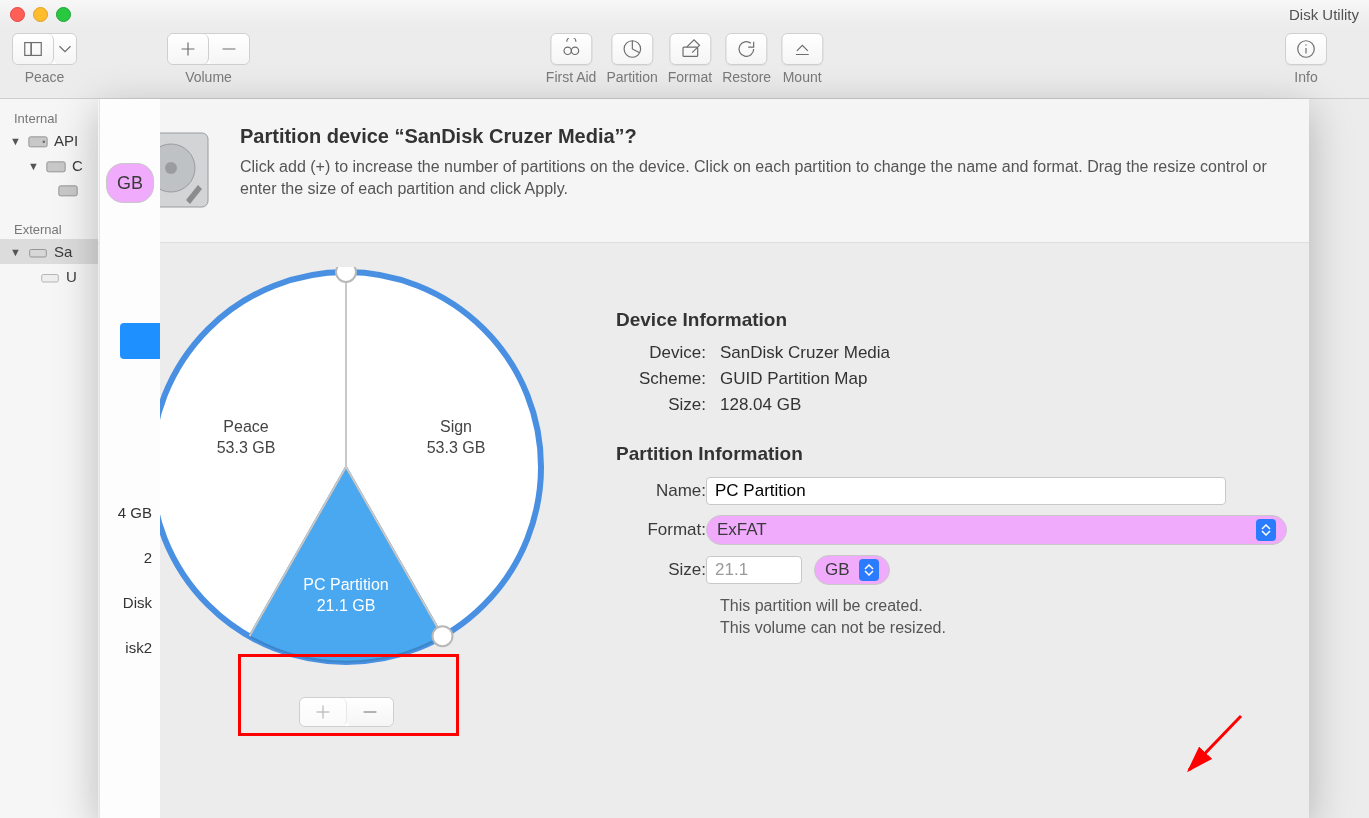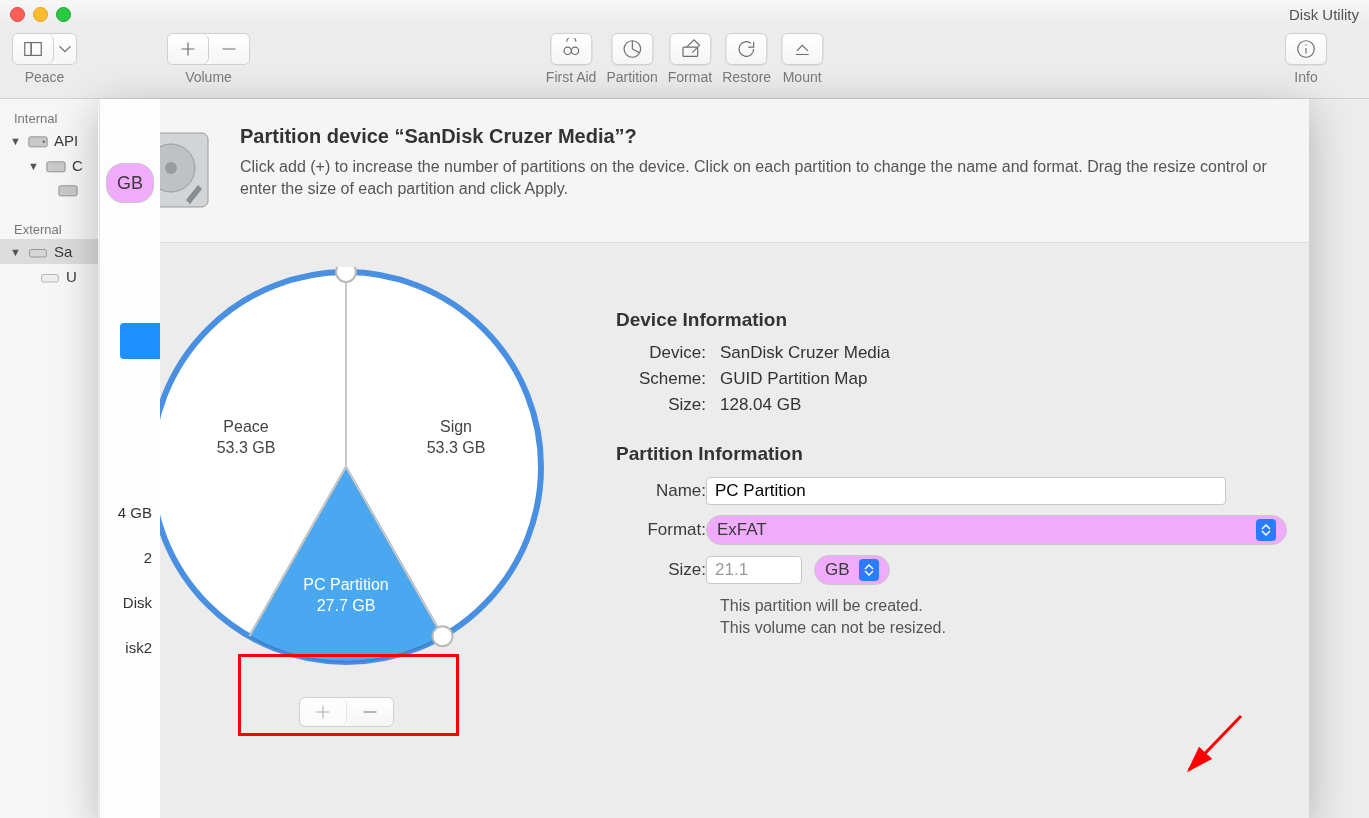--- a/index.html
+++ b/index.html
@@ -347,21 +347,21 @@
           <div class="pie-label" style="left:40px; top:150px; width:120px;">
             <div>Peace</div>
             <div>53.3 GB</div>
           </div>
           <div class="pie-label" style="left:250px; top:150px; width:120px;">
             <div>Sign</div>
             <div>53.3 GB</div>
           </div>
           <div class="pie-label" style="left:140px; top:308px; width:120px; color:#fff;">
             <div>PC Partition</div>
-            <div>27.7 GB</div>
+            <div>21.1 GB</div>
           </div>
         </div>
         <div class="addremove">
           <div class="seg-wrap">
             <div class="tool-btn" style="opacity:.5;">
                   <svg class="svgicon" viewBox="0 0 24 24">
                     <line x1="12" y1="5" x2="12" y2="19"></line>
                     <line x1="5" y1="12" x2="19" y2="12"></line>
                   </svg>
                 </div>

